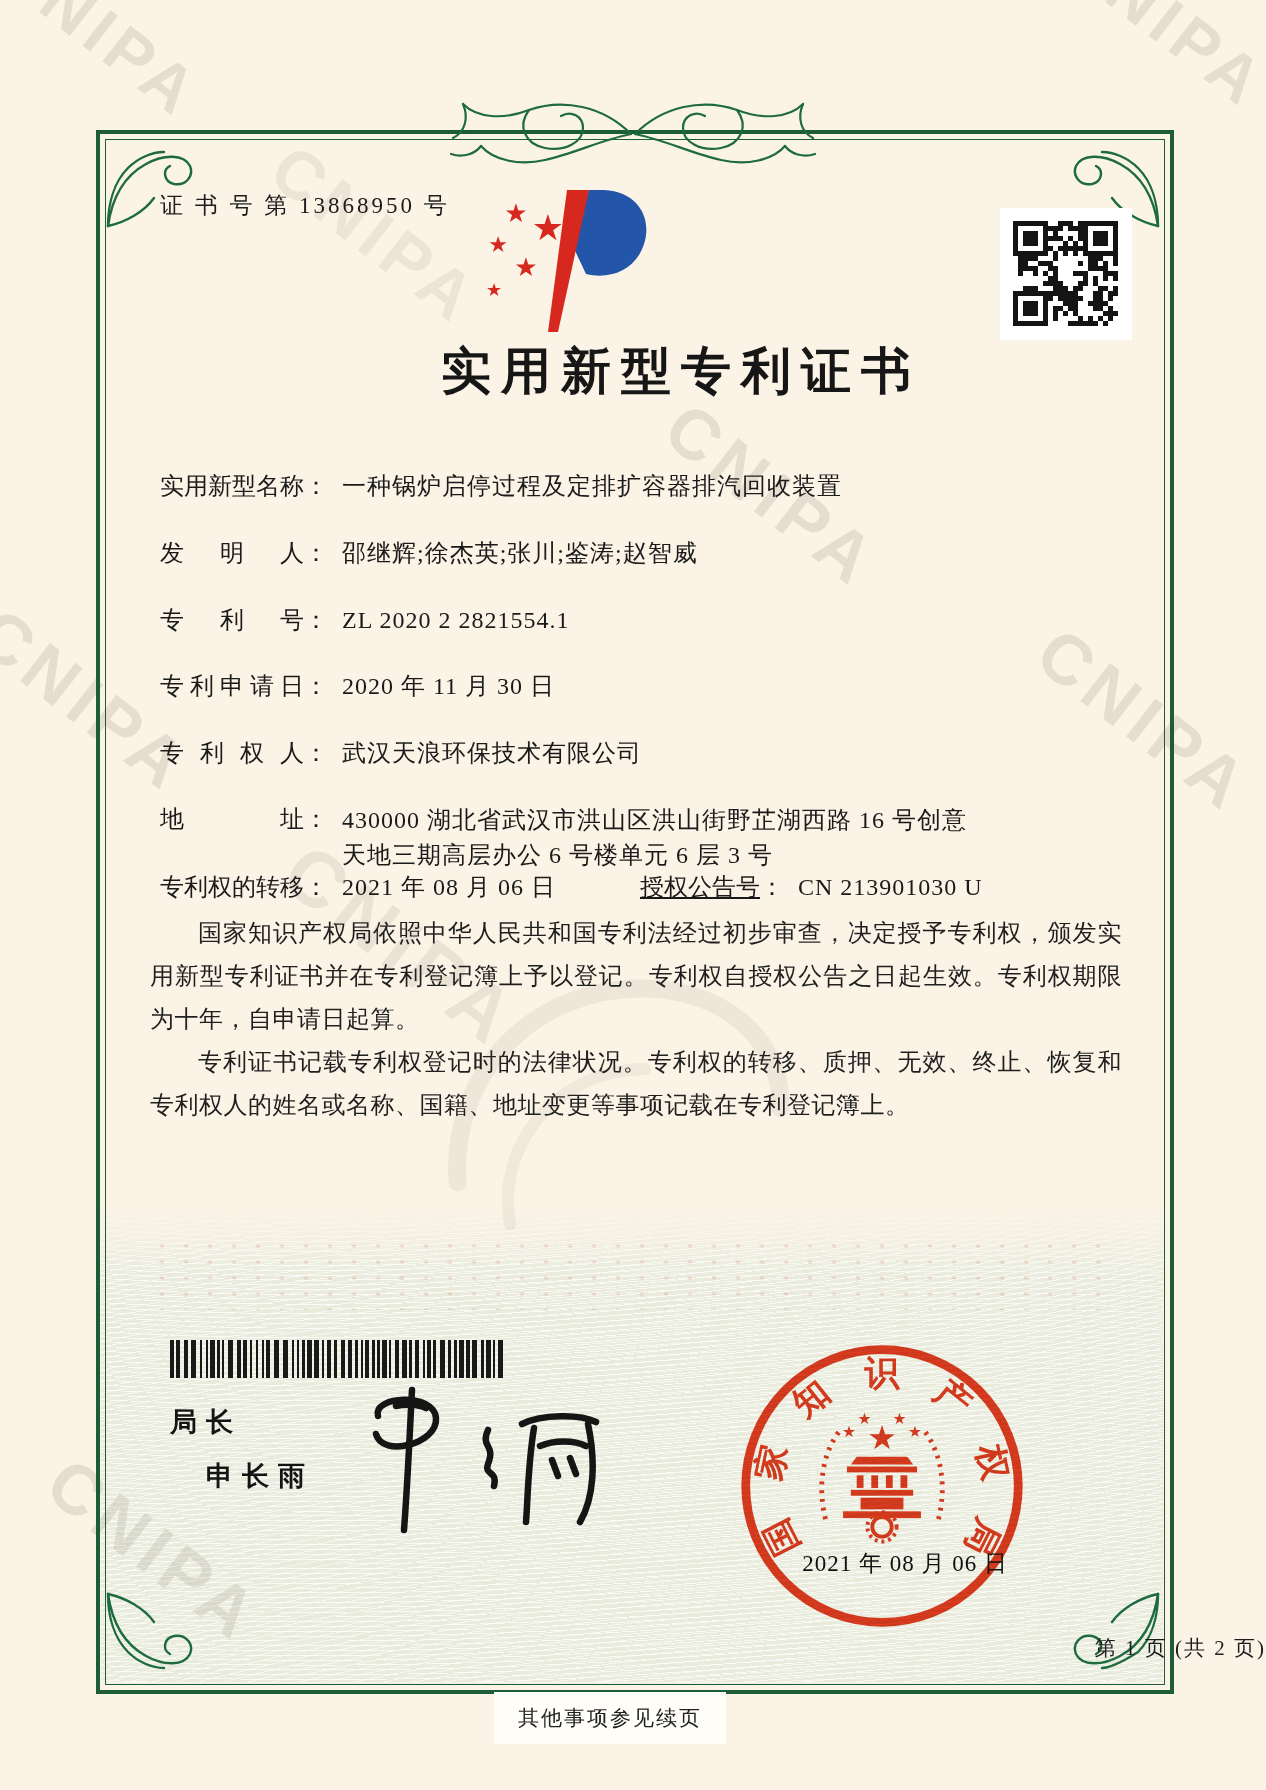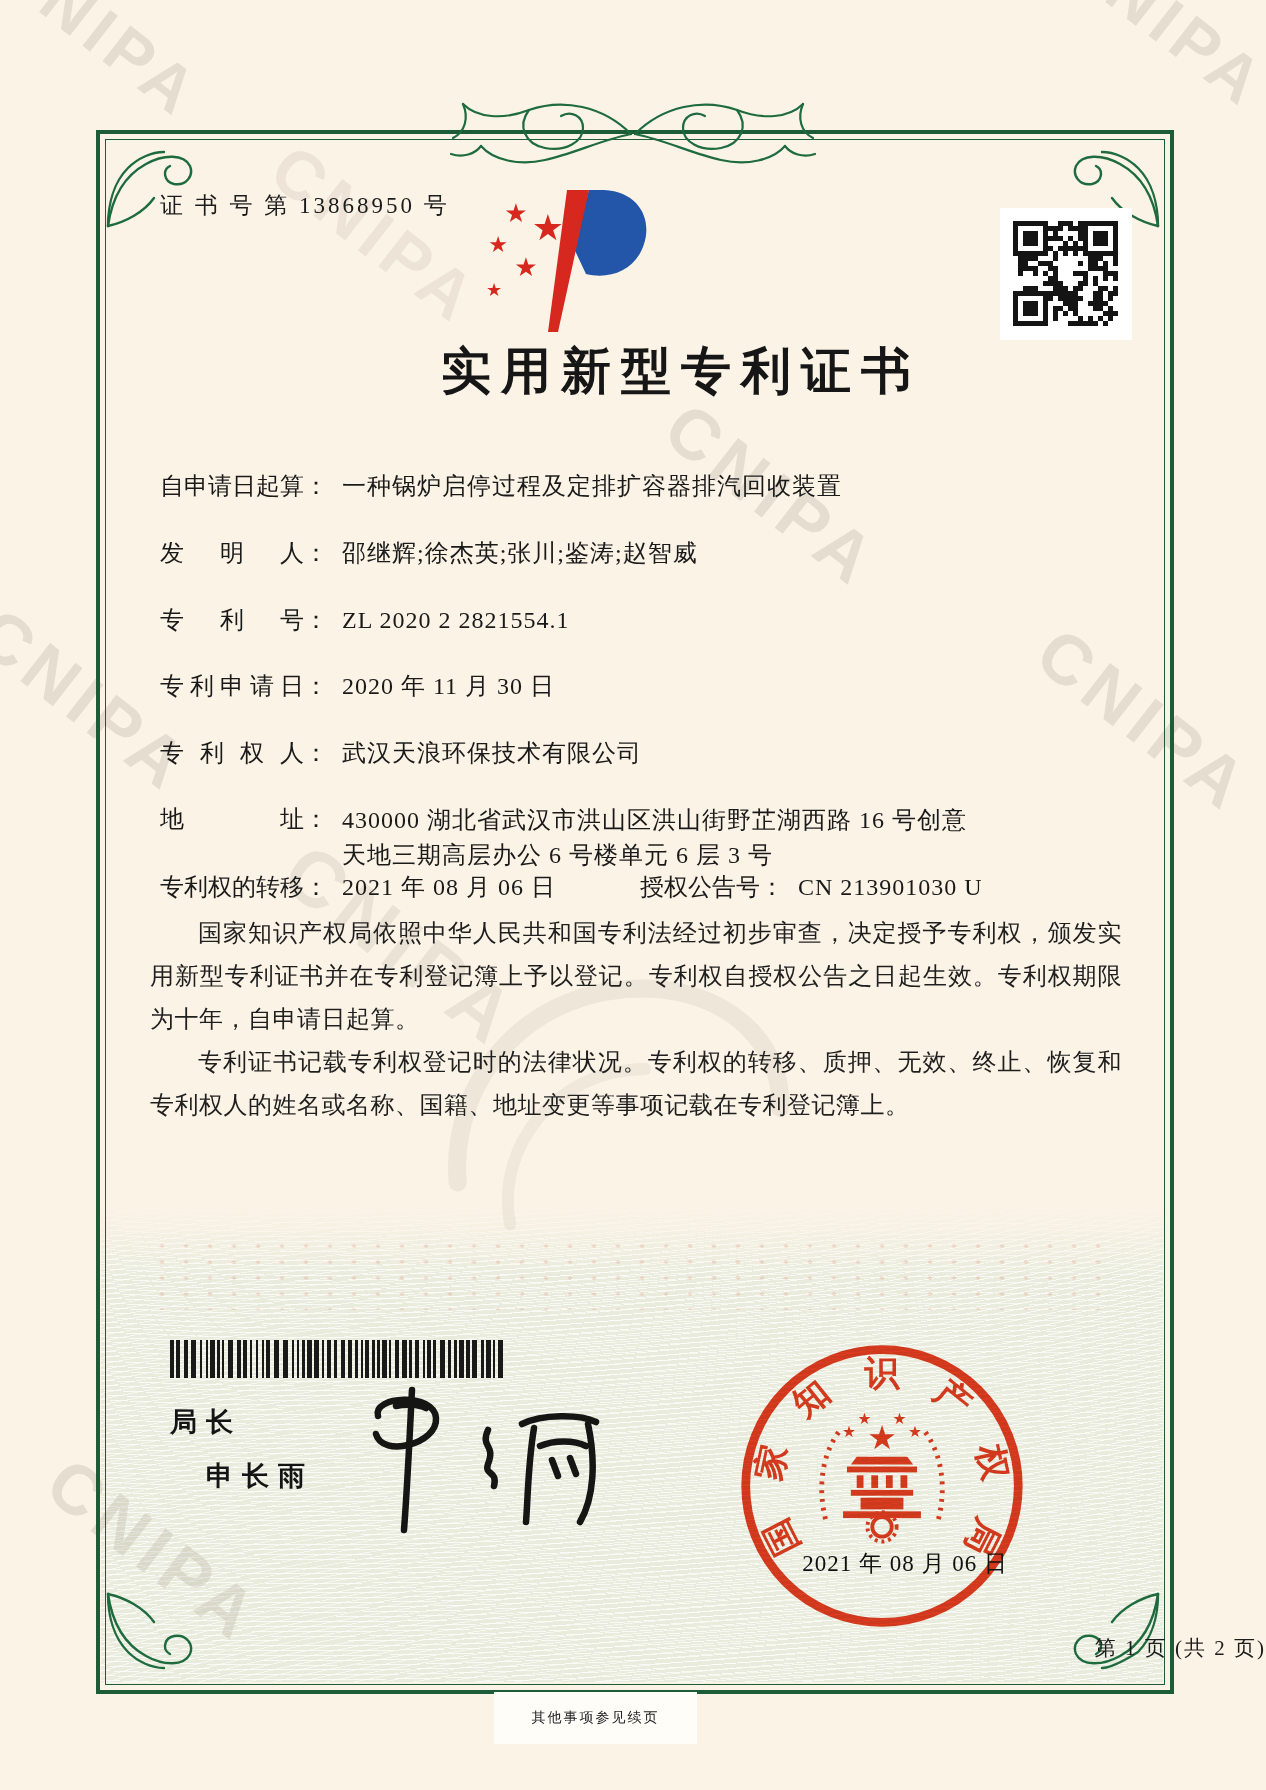--- a/index.html
+++ b/index.html
@@ -47,43 +47,43 @@
   .title{
     position:absolute;left:0;top:338px;width:100%;text-align:center;
     font-size:50px;font-weight:700;letter-spacing:10px;z-index:4;color:#161616;padding-left:48px;
   }
   .frow{position:absolute;left:160px;font-size:24px;white-space:nowrap;z-index:4;color:#1a1a1a;}
   .flabel{display:inline-block;width:144px;text-align:justify;text-align-last:justify;vertical-align:top;}
   .fcolon{display:inline-block;margin-right:14px;}
   .fvalue{letter-spacing:1px;}
   .addr-val{display:inline-block;vertical-align:top;line-height:35px;letter-spacing:1px;}
   .pair2{position:absolute;left:480px;top:0;white-space:nowrap;}
-  .plabel{display:inline-block;}
+  .plabel{display:inline-block;text-decoration:underline;}
   .body-text{
     position:absolute;left:150px;top:912px;width:972px;z-index:4;
   }
   .body-text p{
     margin:0;font-size:24px;line-height:43px;text-align:justify;
     text-indent:2em;letter-spacing:.5px;color:#1f1f1f;
   }
   .barcode{position:absolute;left:168px;top:1340px;z-index:4;}
   .sig-title{position:absolute;left:170px;top:1404px;font-size:27px;letter-spacing:9px;
     font-family:"Liberation Sans","DejaVu Sans",sans-serif;font-weight:600;color:#141414;z-index:4;}
   .sig-name{position:absolute;left:170px;top:1458px;font-size:27px;letter-spacing:9px;
     font-family:"Liberation Sans","DejaVu Sans",sans-serif;font-weight:600;color:#141414;z-index:4;margin-left:36px;}
   .signature{position:absolute;left:330px;top:1372px;z-index:4;}
   .seal{position:absolute;left:736px;top:1340px;z-index:5;mix-blend-mode:multiply;}
   .seal-date{
     position:absolute;left:790px;top:1548px;width:230px;text-align:center;
     font-size:23px;letter-spacing:1px;color:#101010;z-index:6;
   }
   .page-num{position:absolute;left:0;top:1634px;width:100%;text-align:right;font-size:21px;letter-spacing:2px;z-index:4;}
   .cont-note{
-    position:absolute;left:494px;top:1692px;width:203px;height:52px;background:#fffdf8;
-    text-align:center;line-height:52px;font-size:14px;letter-spacing:2px;z-index:4;color:#222;
+    position:absolute;left:494px;top:1692px;width:232px;height:52px;background:#fffdf8;
+    text-align:center;line-height:52px;font-size:21px;letter-spacing:2px;z-index:4;color:#222;
   }
   .swirl{position:absolute;left:390px;top:880px;z-index:1;transform:rotate(12deg);}
 </style>
 </head>
 <body>
 
 <div class="page">
 
   <div class="band"></div>
   <div class="dots"></div>
@@ -326,21 +326,21 @@
         <rect x="13" y="113" width="35" height="5" fill="#141414"></rect>
         <rect x="13" y="83" width="5" height="35" fill="#141414"></rect>
         <rect x="43" y="83" width="5" height="35" fill="#141414"></rect>
         <rect x="23" y="93" width="15" height="15" fill="#141414"></rect>
       </svg>
   </div>
 
   <div class="title">实用新型专利证书</div>
 
   <div class="frow" style="top:470px">
-    <span class="flabel">自申请日起算</span><span class="fcolon">：</span><span class="fvalue">一种锅炉启停过程及定排扩容器排汽回收装置</span>
+    <span class="flabel">实用新型名称</span><span class="fcolon">：</span><span class="fvalue">一种锅炉启停过程及定排扩容器排汽回收装置</span>
   </div>
   <div class="frow" style="top:537px">
     <span class="flabel">发明人</span><span class="fcolon">：</span><span class="fvalue">邵继辉;徐杰英;张川;鉴涛;赵智威</span>
   </div>
   <div class="frow" style="top:604px">
     <span class="flabel">专利号</span><span class="fcolon">：</span><span class="fvalue">ZL 2020 2 2821554.1</span>
   </div>
   <div class="frow" style="top:670px">
     <span class="flabel">专利申请日</span><span class="fcolon">：</span><span class="fvalue">2020 年 11 月 30 日</span>
   </div>

